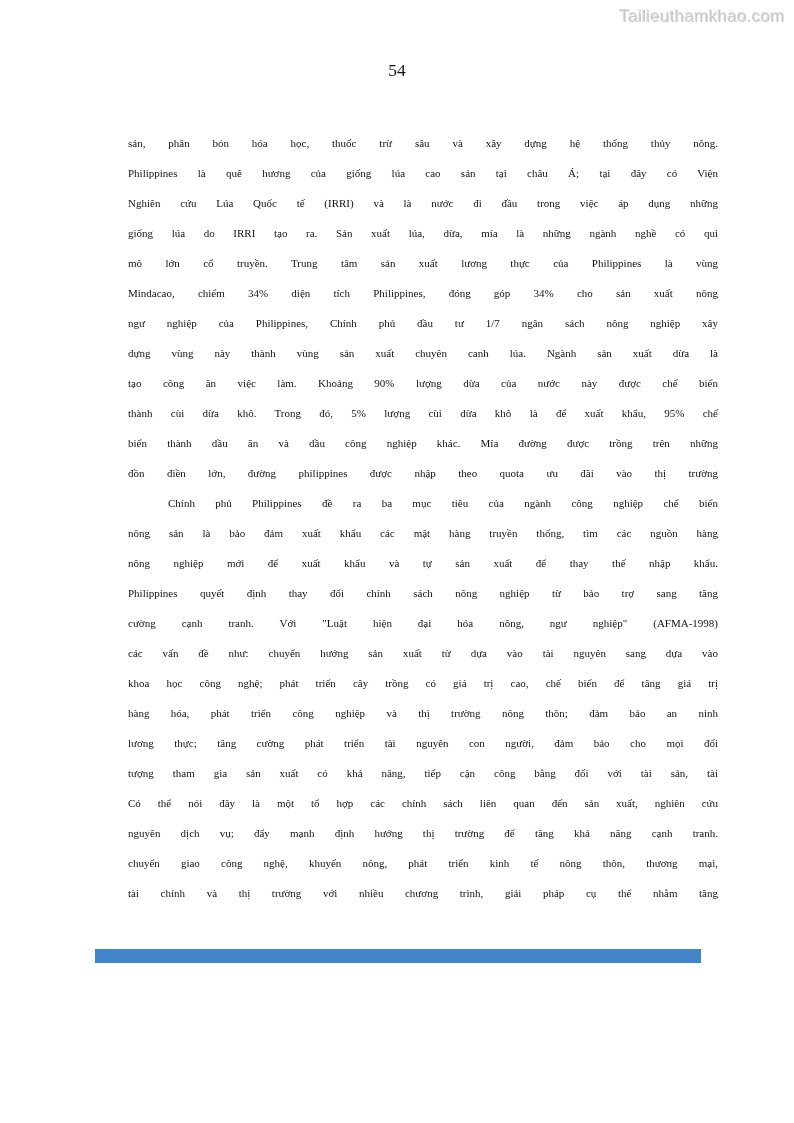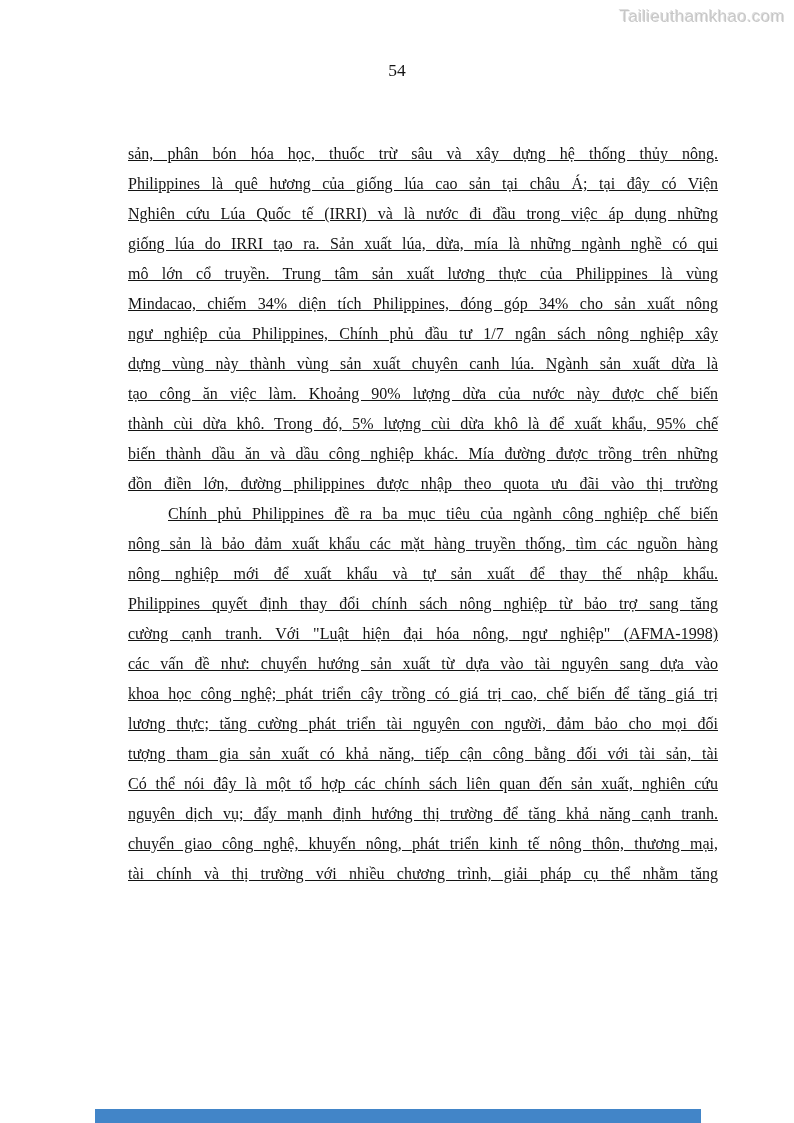--- a/index.html
+++ b/index.html
@@ -1,20 +1,20 @@
 <!DOCTYPE html>
 <html><head>
 <meta charset="utf-8">
 <style>
   * { margin: 0; padding: 0; box-sizing: border-box; }
   html, body { background: #ffffff; }
   .page {
     position: relative;
     width: 794px;
-    height: 1123px;
+    height: 963px;
     background: #ffffff;
     overflow: hidden;
     font-family: "Liberation Serif", "DejaVu Serif", serif;
     color: #141414;
   }
   .watermark {
     position: absolute;
     top: 7px;
     right: 9px;
     font-family: "Liberation Sans", "DejaVu Sans", sans-serif;
@@ -26,26 +26,25 @@
   .page-number {
     position: absolute;
     top: 60px;
     left: 0;
     width: 100%;
     text-align: center;
     font-size: 17.5px;
   }
   .content {
     position: absolute;
-    top: 139px;
+    top: 128px;
     left: 128px;
     width: 590px;
-    font-size: 16px;
+    font-size: 11px;
     line-height: 30px;
-    text-decoration: underline;
   }
   .line {
     text-align: justify;
     text-align-last: justify;
     height: 30px;
     white-space: nowrap-none; 
   }
   .line.indent { text-indent: 40px; }
   .line.end { text-align: left; text-align-last: left; }
   .footer-bar {
@@ -81,20 +80,21 @@
         <div class="line">đồn điền lớn, đường philippines được nhập theo quota ưu đãi vào thị trường</div>
       </div>
     <div>
         <div class="line indent">Chính phủ Philippines đề ra ba mục tiêu của ngành công nghiệp chế biến</div>
         <div class="line">nông sản là bảo đảm xuất khẩu các mặt hàng truyền thống, tìm các nguồn hàng</div>
         <div class="line">nông nghiệp mới để xuất khẩu và tự sản xuất để thay thế nhập khẩu.</div>
         <div class="line">Philippines quyết định thay đổi chính sách nông nghiệp từ bảo trợ sang tăng</div>
         <div class="line">cường cạnh tranh. Với "Luật hiện đại hóa nông, ngư nghiệp" (AFMA-1998)</div>
         <div class="line">các vấn đề như: chuyển hướng sản xuất từ dựa vào tài nguyên sang dựa vào</div>
         <div class="line">khoa học công nghệ; phát triển cây trồng có giá trị cao, chế biến để tăng giá trị</div>
+        <div class="line">hàng hóa, phát triển công nghiệp và thị trường nông thôn; đảm bảo an ninh</div>
         <div class="line">lương thực; tăng cường phát triển tài nguyên con người, đảm bảo cho mọi đối</div>
         <div class="line">tượng tham gia sản xuất có khả năng, tiếp cận công bằng đối với tài sản, tài</div>
         <div class="line">Có thể nói đây là một tổ hợp các chính sách liên quan đến sản xuất, nghiên cứu</div>
         <div class="line">nguyên dịch vụ; đẩy mạnh định hướng thị trường để tăng khả năng cạnh tranh.</div>
         <div class="line">chuyển giao công nghệ, khuyến nông, phát triển kinh tế nông thôn, thương mại,</div>
         <div class="line">tài chính và thị trường với nhiều chương trình, giải pháp cụ thể nhằm tăng</div>
       </div>
   </div>
 
   <div class="footer-bar" style="background: rgb(66, 133, 200);"></div>

